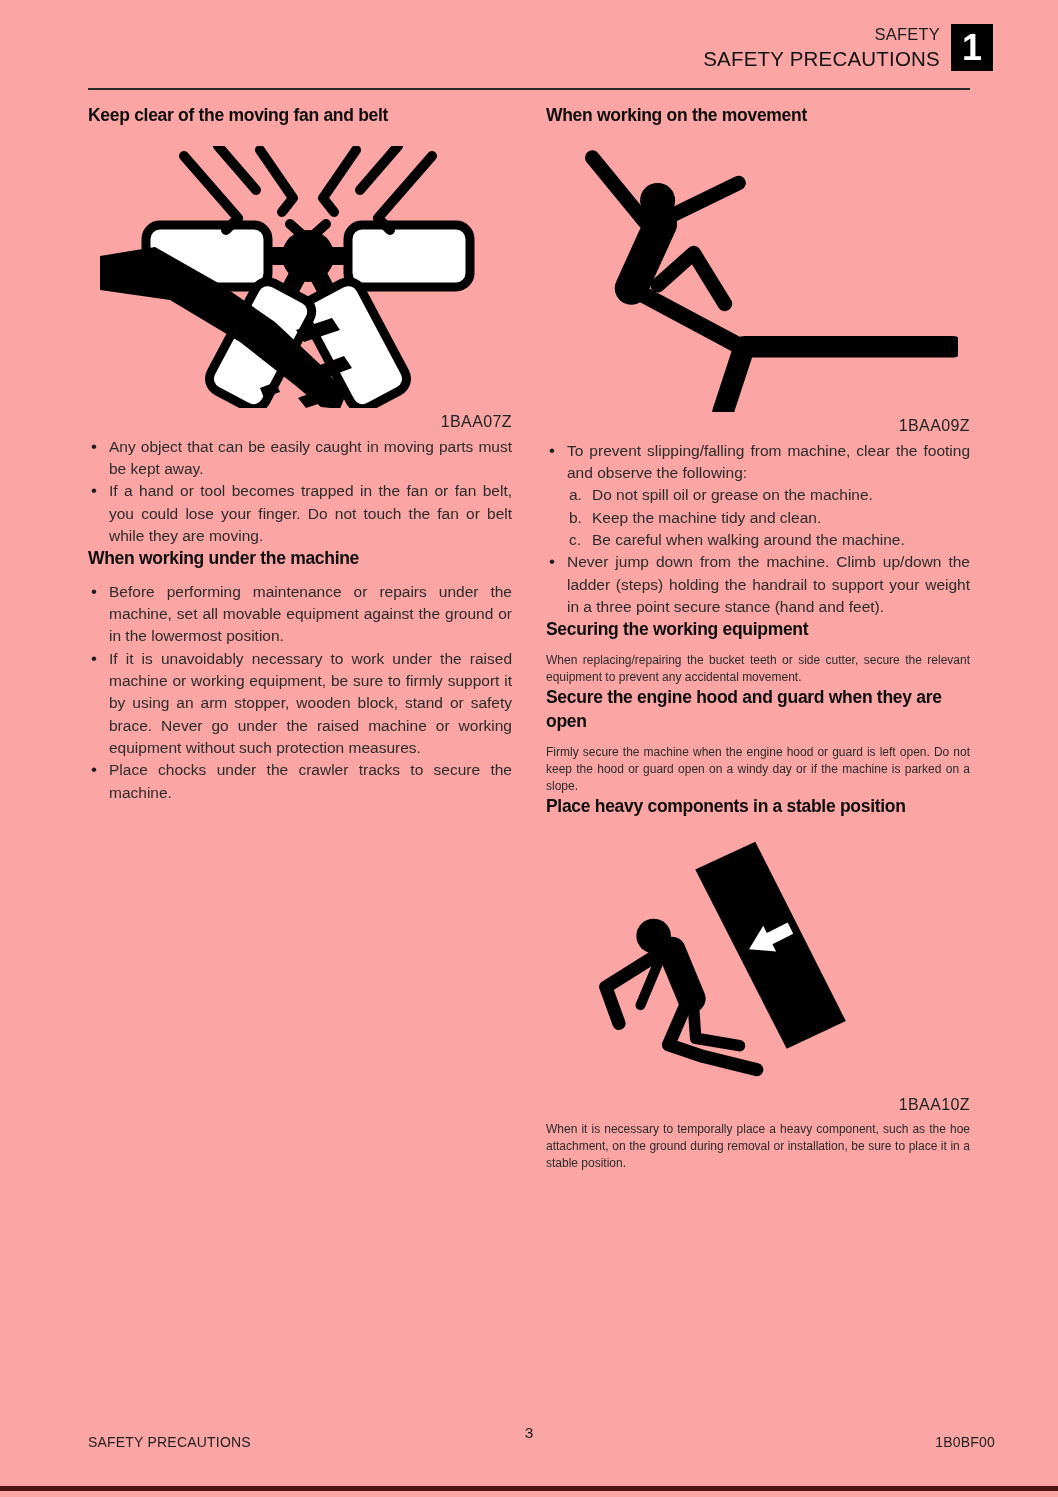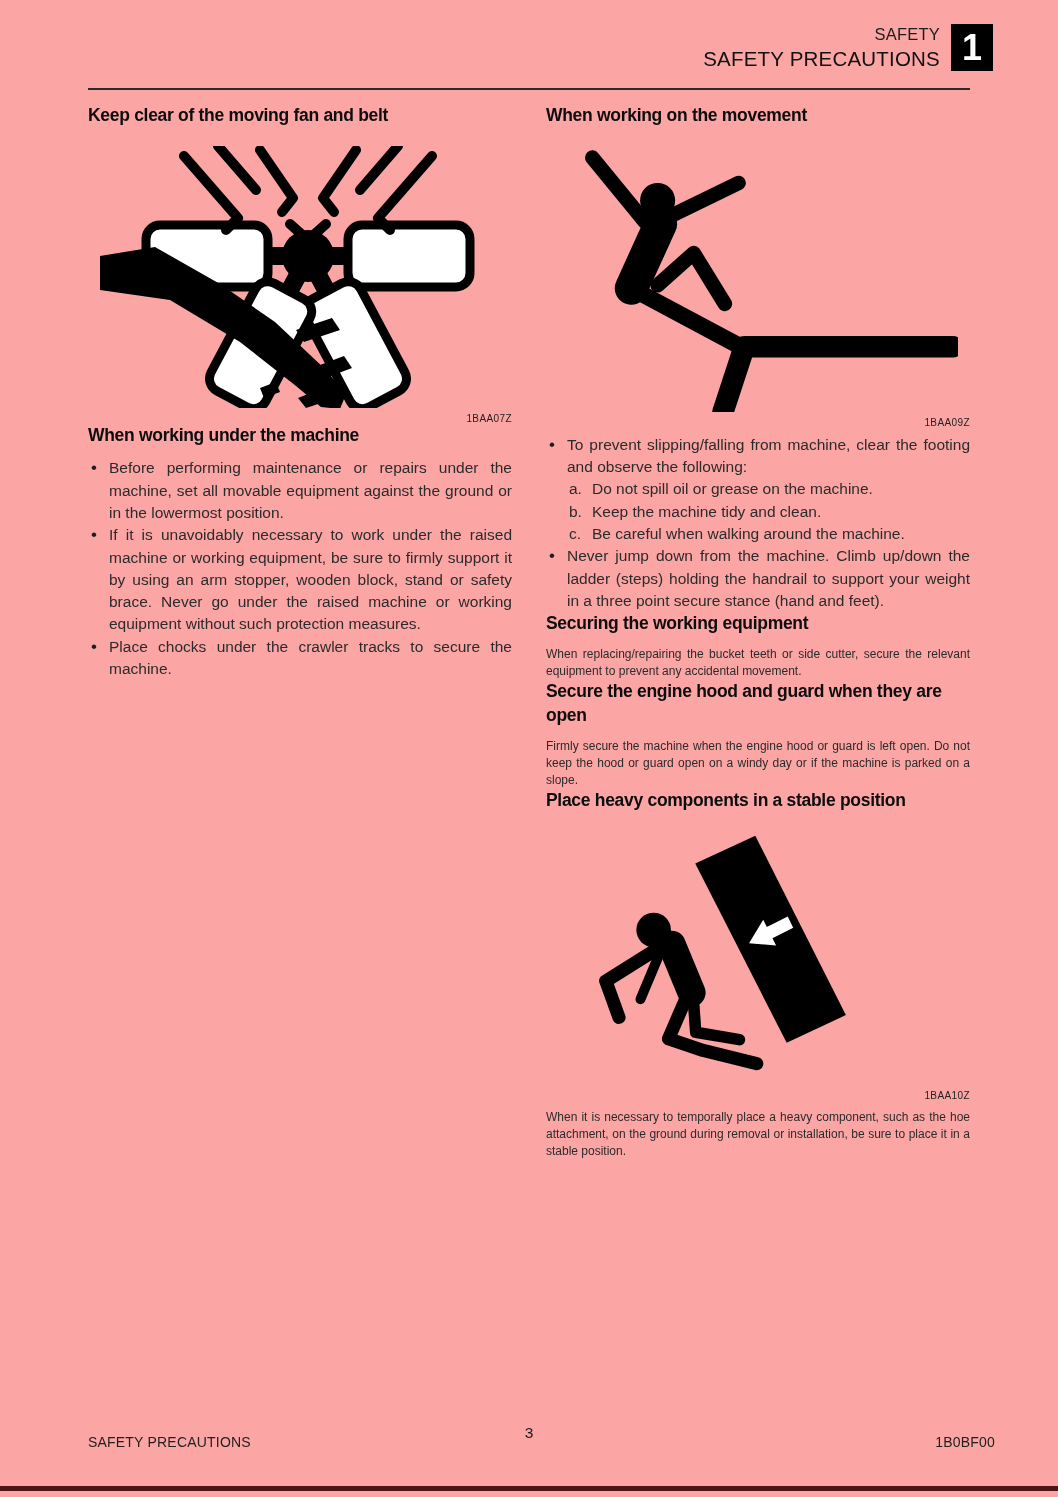--- a/index.html
+++ b/index.html
@@ -15,21 +15,21 @@
   .doc-title{font-size:20.5px;color:#111;letter-spacing:.2px;margin-top:3px;}
   .chapter-badge{width:42px;height:47px;background:#000;color:#fff;display:flex;align-items:center;justify-content:center;font-size:36px;font-weight:bold;}
   .header-rule{position:absolute;top:88px;left:88px;width:882px;height:2px;background:#2a2a2a;}
   
   .col{position:absolute;top:104px;width:424px;}
   .col-left{left:88px;}
   .col-right{left:546px;}
   h2.sec{font-size:17.5px;font-weight:bold;color:#0d0d0d;letter-spacing:-0.3px;margin:0 0 10px 0;line-height:1.35;}
   .mt{margin-top:27px;}
   .figure{text-align:center;}
-  .fig-label{font-size:10px;color:#222;text-align:right;letter-spacing:.4px;margin-top:2px;line-height:1;}
+  .fig-label{font-size:16px;color:#222;text-align:right;letter-spacing:.4px;margin-top:2px;line-height:1;}
   ul.bullets{list-style:none;margin:6px 0 0 0;padding:0;font-size:15.5px;line-height:1.44;}
   ul.bullets li{position:relative;padding-left:21px;text-align:justify;margin:0;}
   ul.bullets li::before{content:"\2022";position:absolute;left:3px;top:-1px;font-size:17px;color:#1d1d1d;}
   .sub{padding-left:2px;text-align:left;}
   .sub-label{display:inline-block;width:23px;}
   p.body{font-size:12px;line-height:1.44;text-align:justify;margin:4px 0 0 0;}
   
   .footer-left{position:absolute;left:88px;top:1434px;font-size:14px;color:#1f1f1f;letter-spacing:.2px;}
   .footer-page{position:absolute;left:0;width:1058px;top:1424px;text-align:center;font-size:15.5px;color:#1a1a1a;}
   .footer-right{position:absolute;right:86px;top:1434px;font-size:14px;color:#1f1f1f;letter-spacing:.2px;}
@@ -101,20 +101,24 @@
         <g fill="#000">
           <polygon points="196,184 232,172 240,184 204,196"></polygon>
           <polygon points="212,222 244,210 252,222 220,234"></polygon>
           <polygon points="198,252 228,240 236,252 206,262"></polygon>
           <polygon points="160,242 176,236 180,246 164,252"></polygon>
         </g>
       </svg>
       <div class="fig-label">1BAA07Z</div>
     </div>
 
+    <ul class="bullets">
+      <li>Any object that can be easily caught in moving parts must be kept away.</li>
+      <li>If a hand or tool becomes trapped in the fan or fan belt, you could lose your finger. Do not touch the fan or belt while they are moving.</li>
+    </ul>
 
     <h2 class="sec mt">When working under the machine</h2>
 
 
     <ul class="bullets">
       <li>Before performing maintenance or repairs under the machine, set all movable equipment against the ground or in the lowermost position.</li>
       <li>If it is unavoidably necessary to work under the raised machine or working equipment, be sure to firmly support it by using an arm stopper, wooden block, stand or safety brace. Never go under the raised machine or working equipment without such protection measures.</li>
       <li>Place chocks under the crawler tracks to secure the machine.</li>
     </ul>
   </div>

